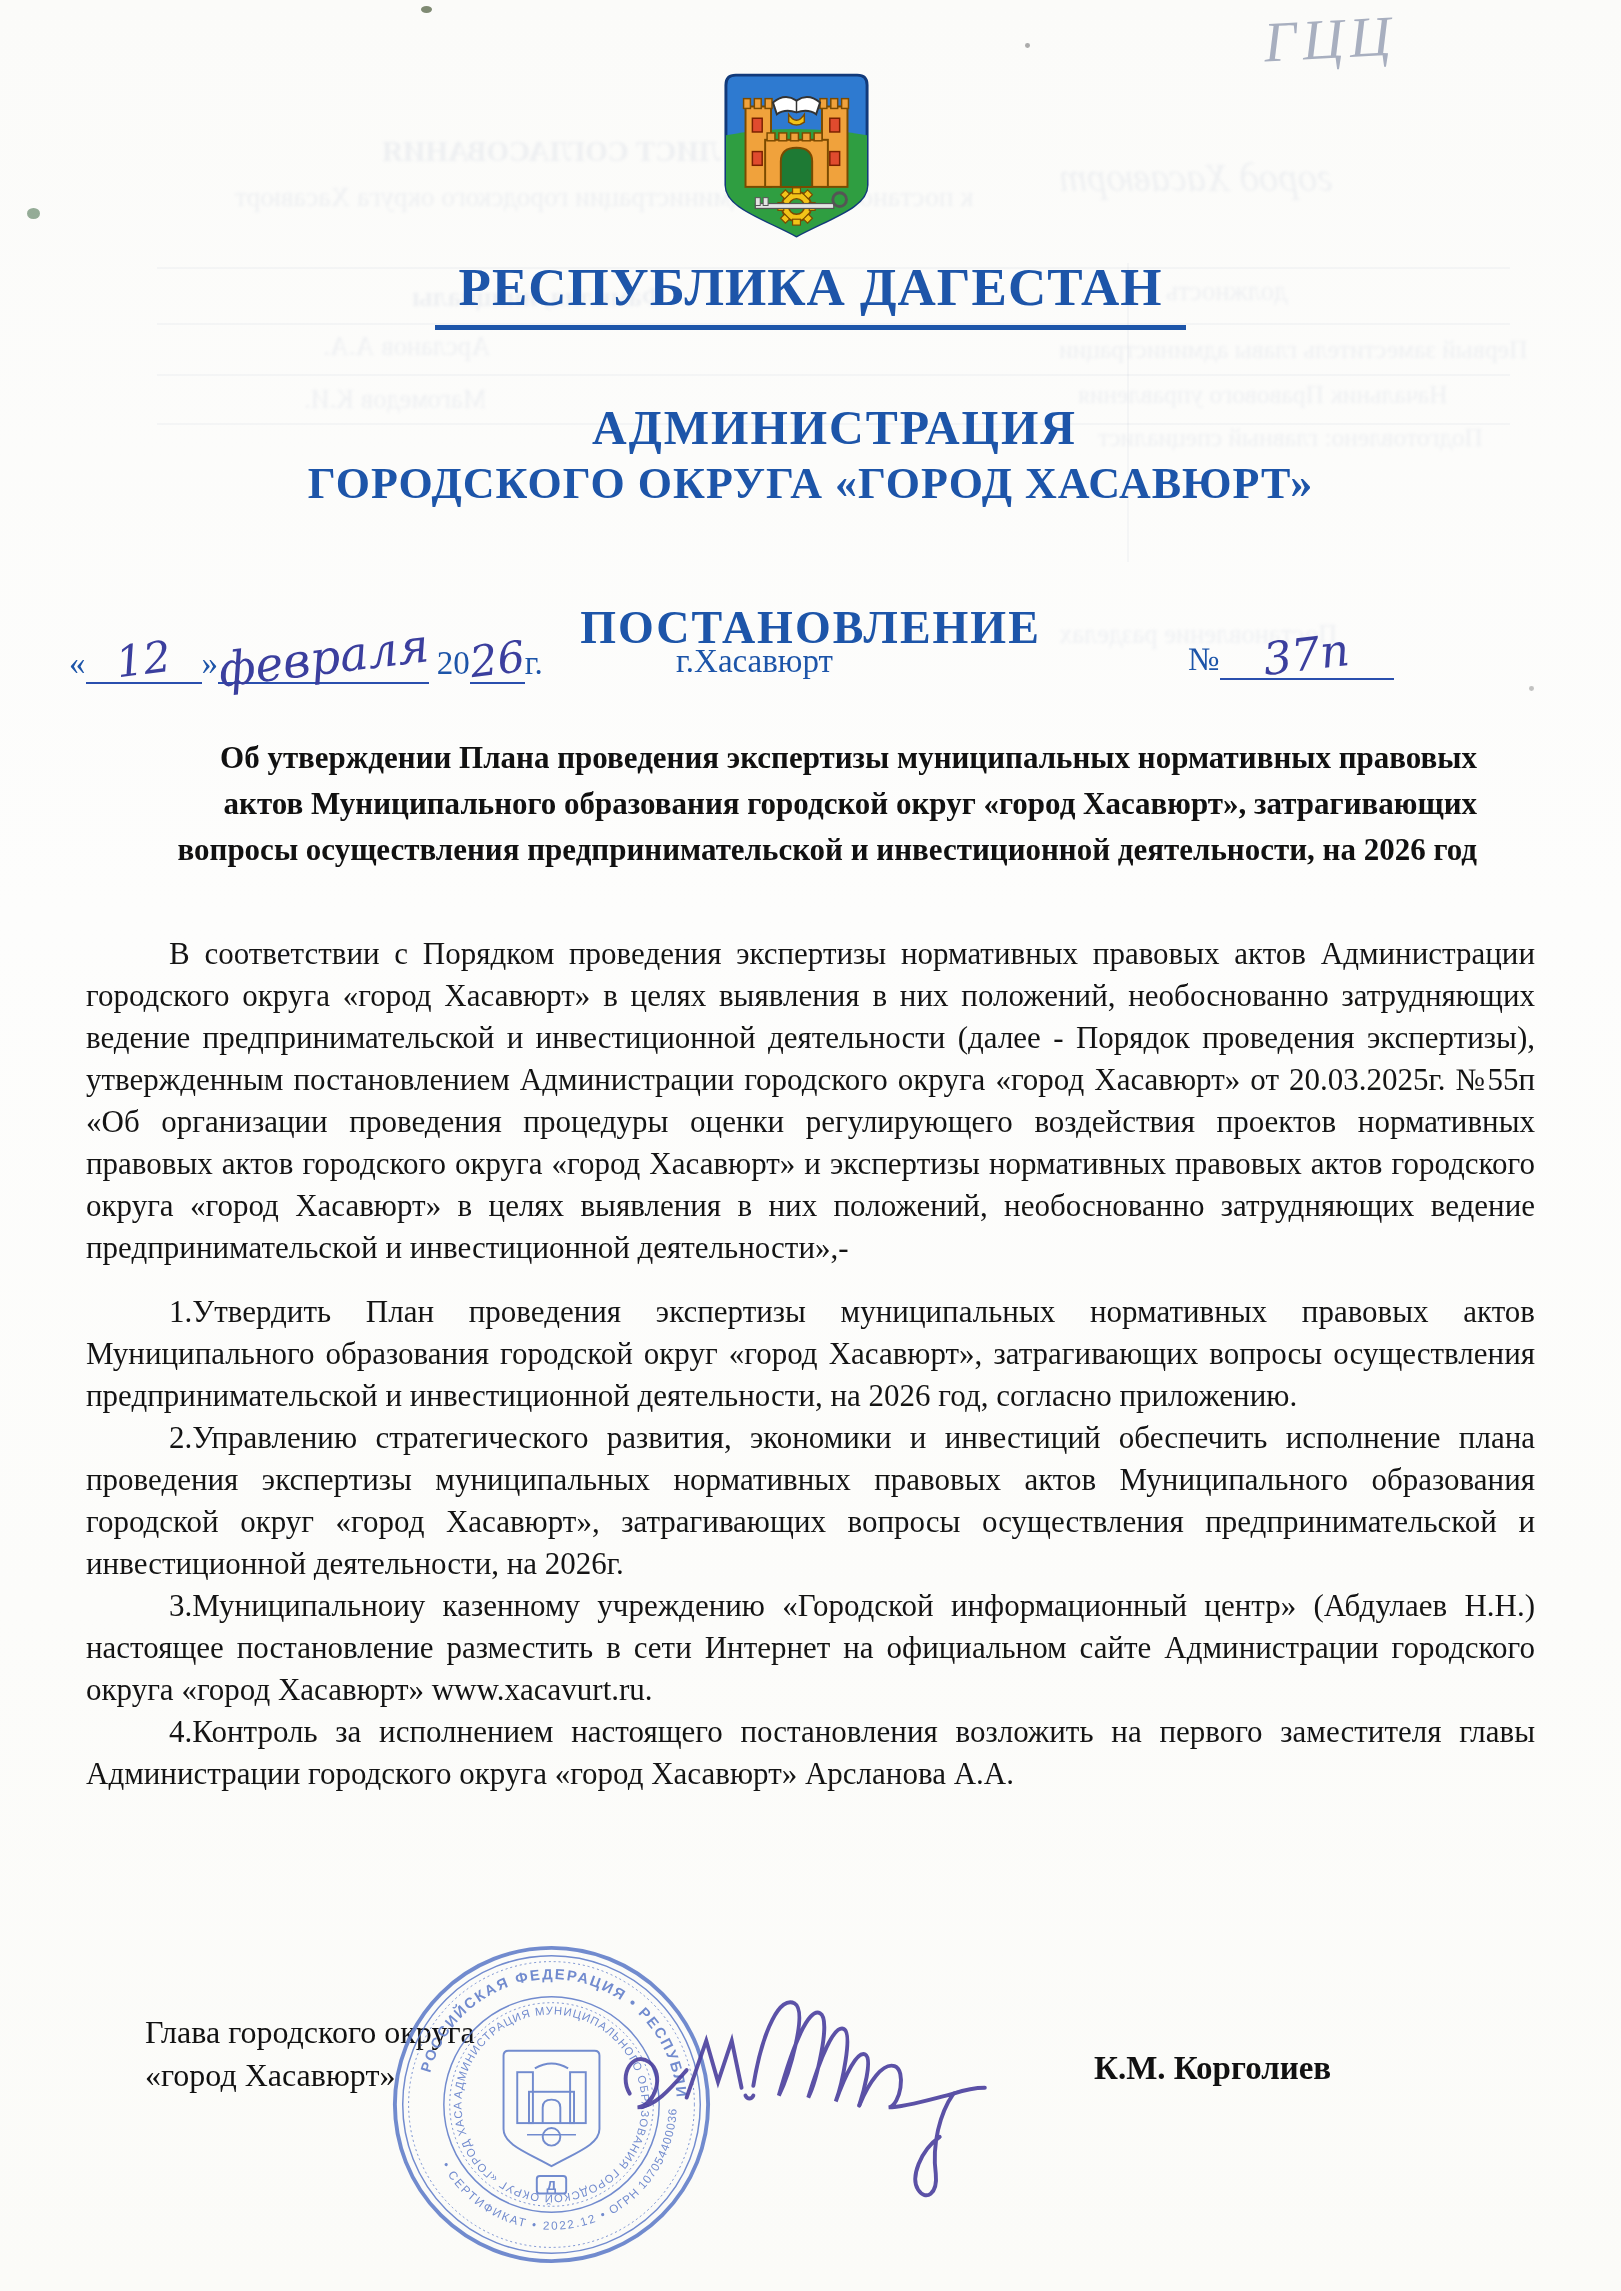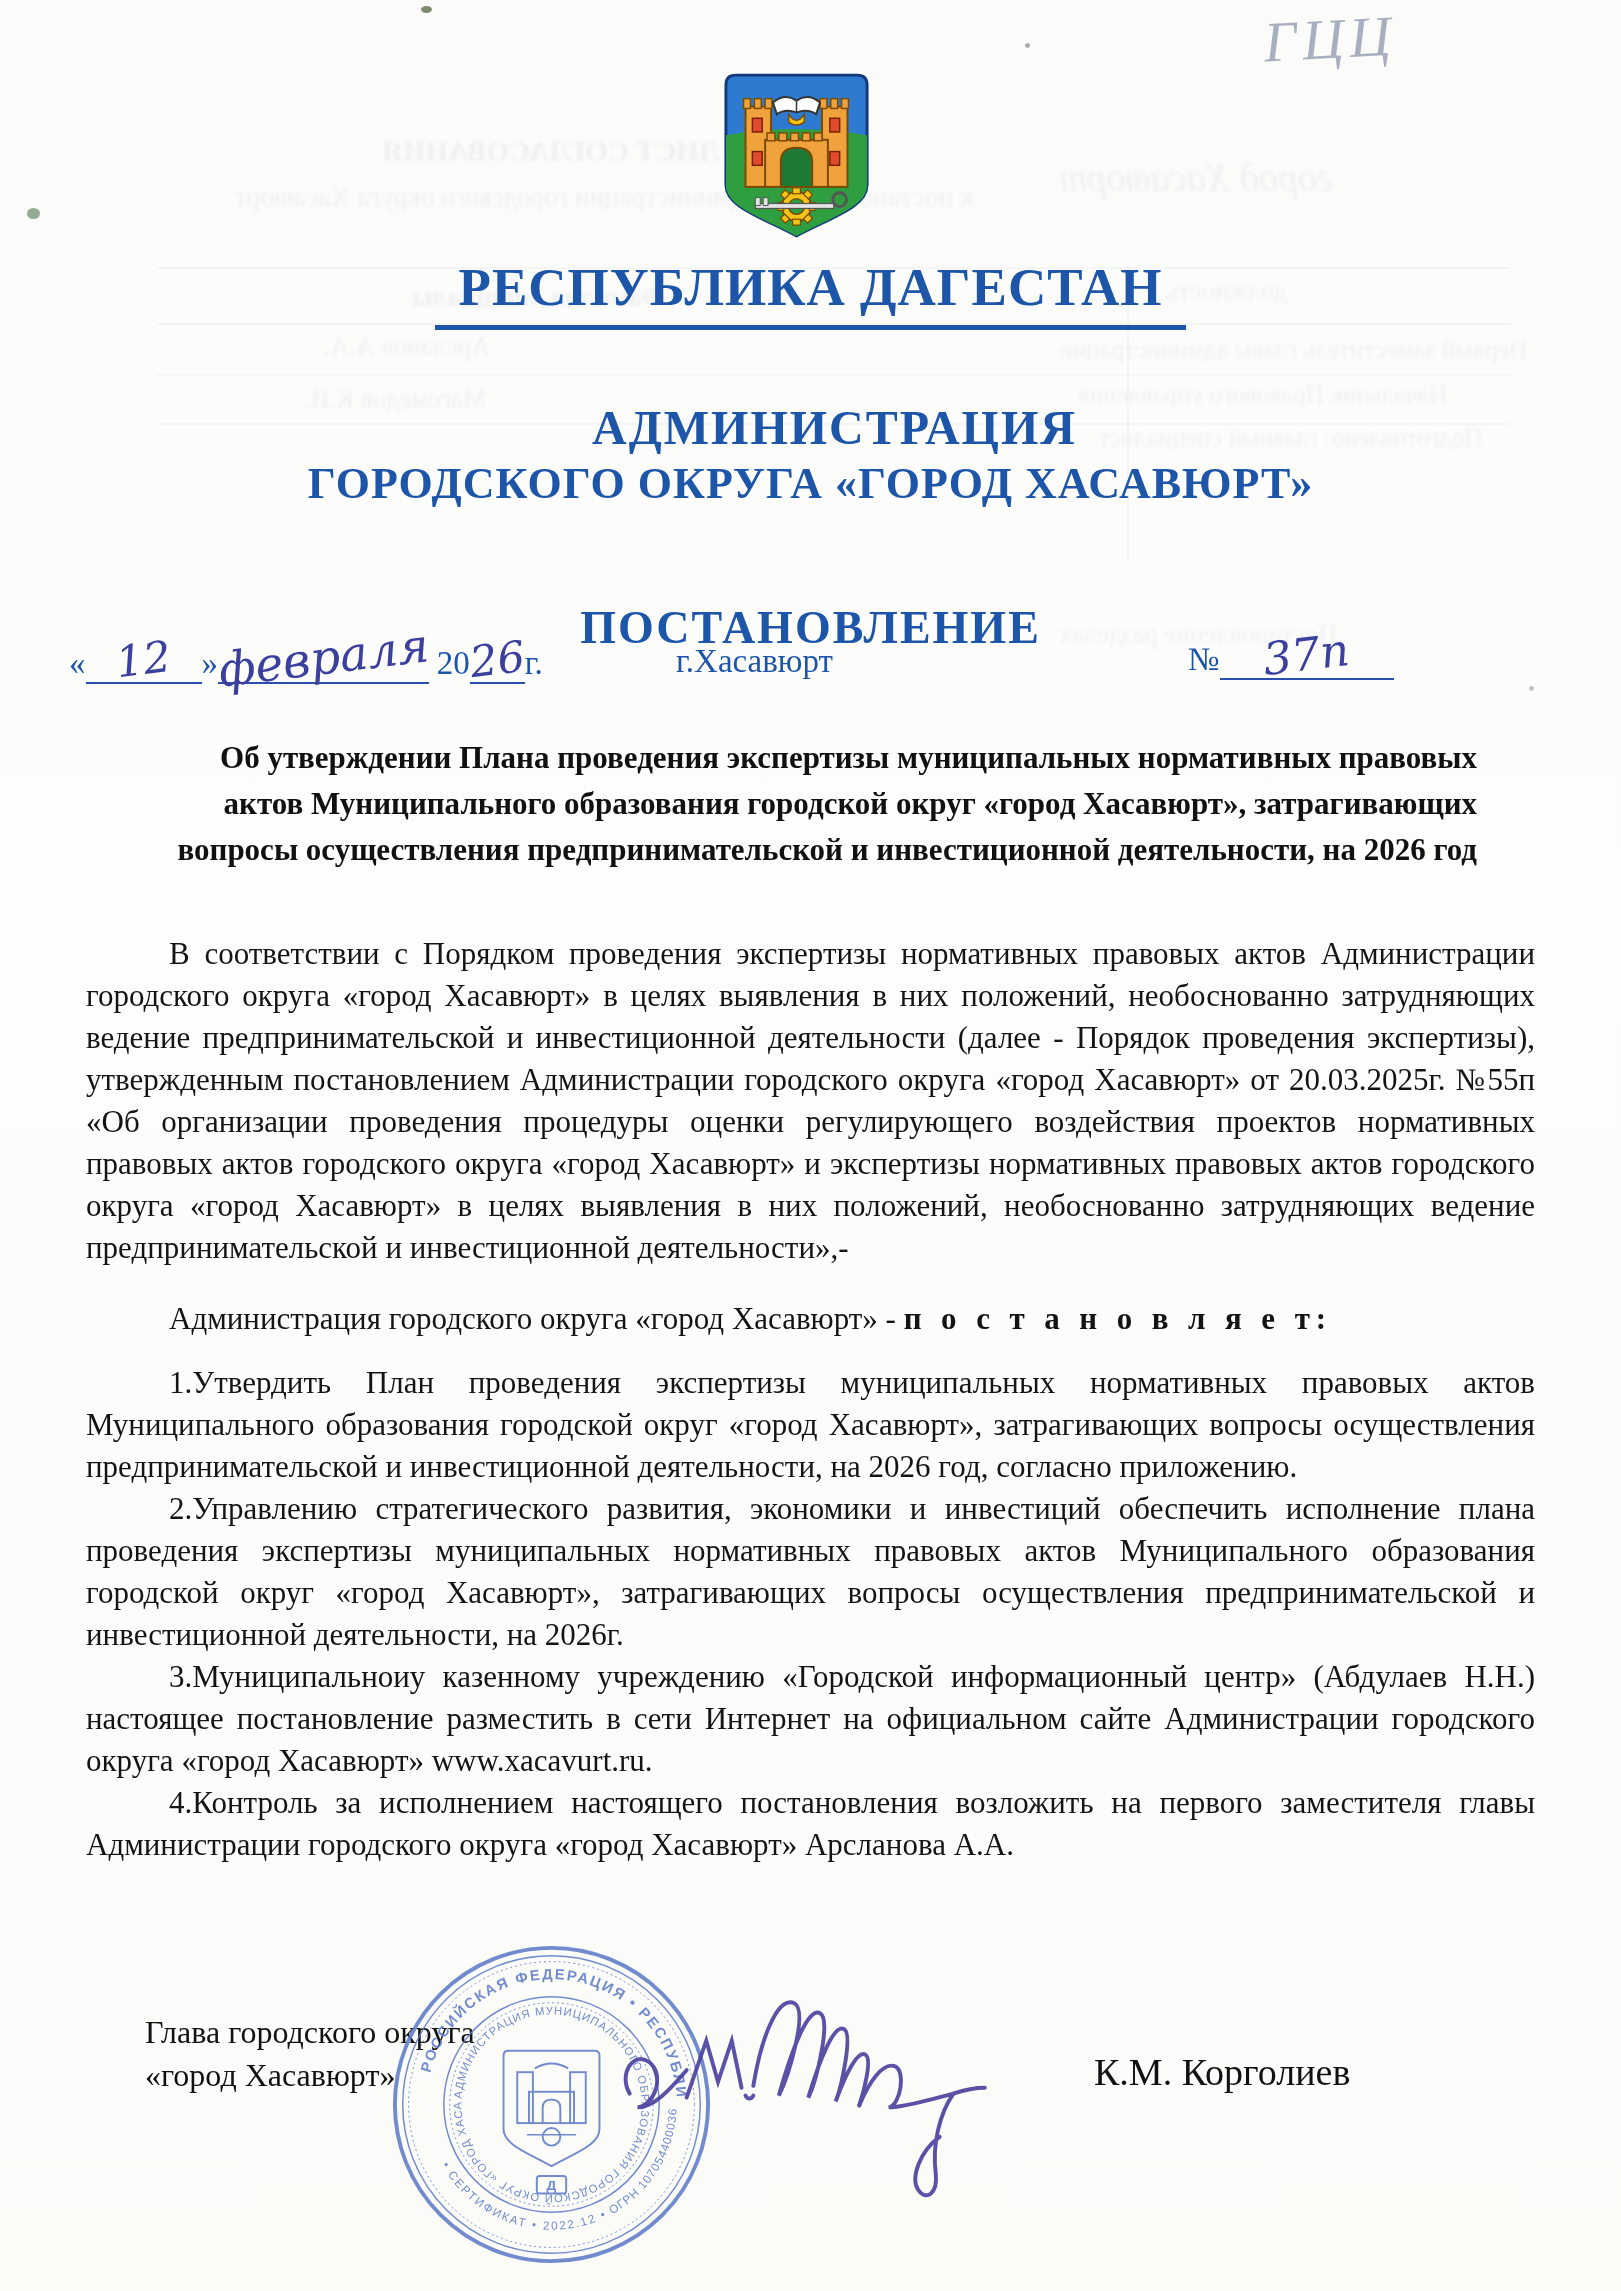--- a/index.html
+++ b/index.html
@@ -63,21 +63,21 @@
   .resolution{ margin-top:29px; text-indent:108px; text-align:left; }
   .resolution b{ letter-spacing:5.9px; }
   .items{ margin-top:22px; }
   
   .sig-position{
     position:absolute; top:2011px; left:145px; width:421px;
     text-align:left; font-weight:normal; font-size:32px; line-height:43px; color:#111;
   }
   .sig-name{
     position:absolute; top:2050px; left:1094px;
-    font-weight:normal; font-size:38px; color:#111;
+    font-weight:bold; font-size:33px; color:#111;
   }
   .stamp{ position:absolute; left:390px; top:1943px; opacity:.88; }
   .signature-svg{ position:absolute; left:616px; top:1968px; }
 </style>
 </head>
 <body>
 
 <div class="page">
 
   <div class="bleed" style="left:382px; top:135px; font-size:29px; font-weight:bold;">ЛИСТ СОГЛАСОВАНИЯ</div>
@@ -177,24 +177,20 @@
     <div class="dl-city">г.Хасавюрт</div>
     <div class="dl-right">
       <span>№</span><span class="blank" style="width:174px;"><span class="hw-ink" style="font-size:45px;">37п</span></span>
     </div>
   </div>
 
   <div class="doc-title">Об утверждении Плана проведения экспертизы муниципальных нормативных правовых актов Муниципального образования городской округ «город Хасавюрт», затрагивающих вопросы осуществления предпринимательской и инвестиционной деятельности, на 2026 год</div>
 
   <div class="body-text">
     <p>В соответствии с Порядком проведения экспертизы нормативных правовых актов Администрации городского округа «город Хасавюрт» в целях выявления в них положений, необоснованно затрудняющих ведение предпринимательской и инвестиционной деятельности (далее - Порядок проведения экспертизы), утвержденным постановлением Администрации городского округа «город Хасавюрт» от 20.03.2025г. №55п «Об организации проведения процедуры оценки регулирующего воздействия проектов нормативных правовых актов городского округа «город Хасавюрт» и экспертизы нормативных правовых актов городского округа «город Хасавюрт» в целях выявления в них положений, необоснованно затрудняющих ведение предпринимательской и инвестиционной деятельности»,-</p>
-    <p class="resolution">
-      <span>Администрация городского округа «город Хасавюрт» -</span>
-      <b>п о с т а н о в л я е т:</b>
-    </p>
     <div class="items">
       <p>1.Утвердить План проведения экспертизы муниципальных нормативных правовых актов Муниципального образования городской округ «город Хасавюрт», затрагивающих вопросы осуществления предпринимательской и инвестиционной деятельности, на 2026 год, согласно приложению.</p>
       <p>2.Управлению стратегического развития, экономики и инвестиций обеспечить исполнение плана проведения экспертизы муниципальных нормативных правовых актов Муниципального образования городской округ «город Хасавюрт», затрагивающих вопросы осуществления предпринимательской и инвестиционной деятельности, на 2026г.</p>
       <p>3.Муниципальноиу казенному учреждению «Городской информационный центр» (Абдулаев Н.Н.) настоящее постановление разместить в сети Интернет на официальном сайте Администрации городского округа «город Хасавюрт» www.xacavurt.ru.</p>
       <p>4.Контроль за исполнением настоящего постановления возложить на первого заместителя главы Администрации городского округа «город Хасавюрт» Арсланова А.А.</p>
     </div>
   </div>
 
   <div class="sig-position">
     <div>Глава городского округа</div>

